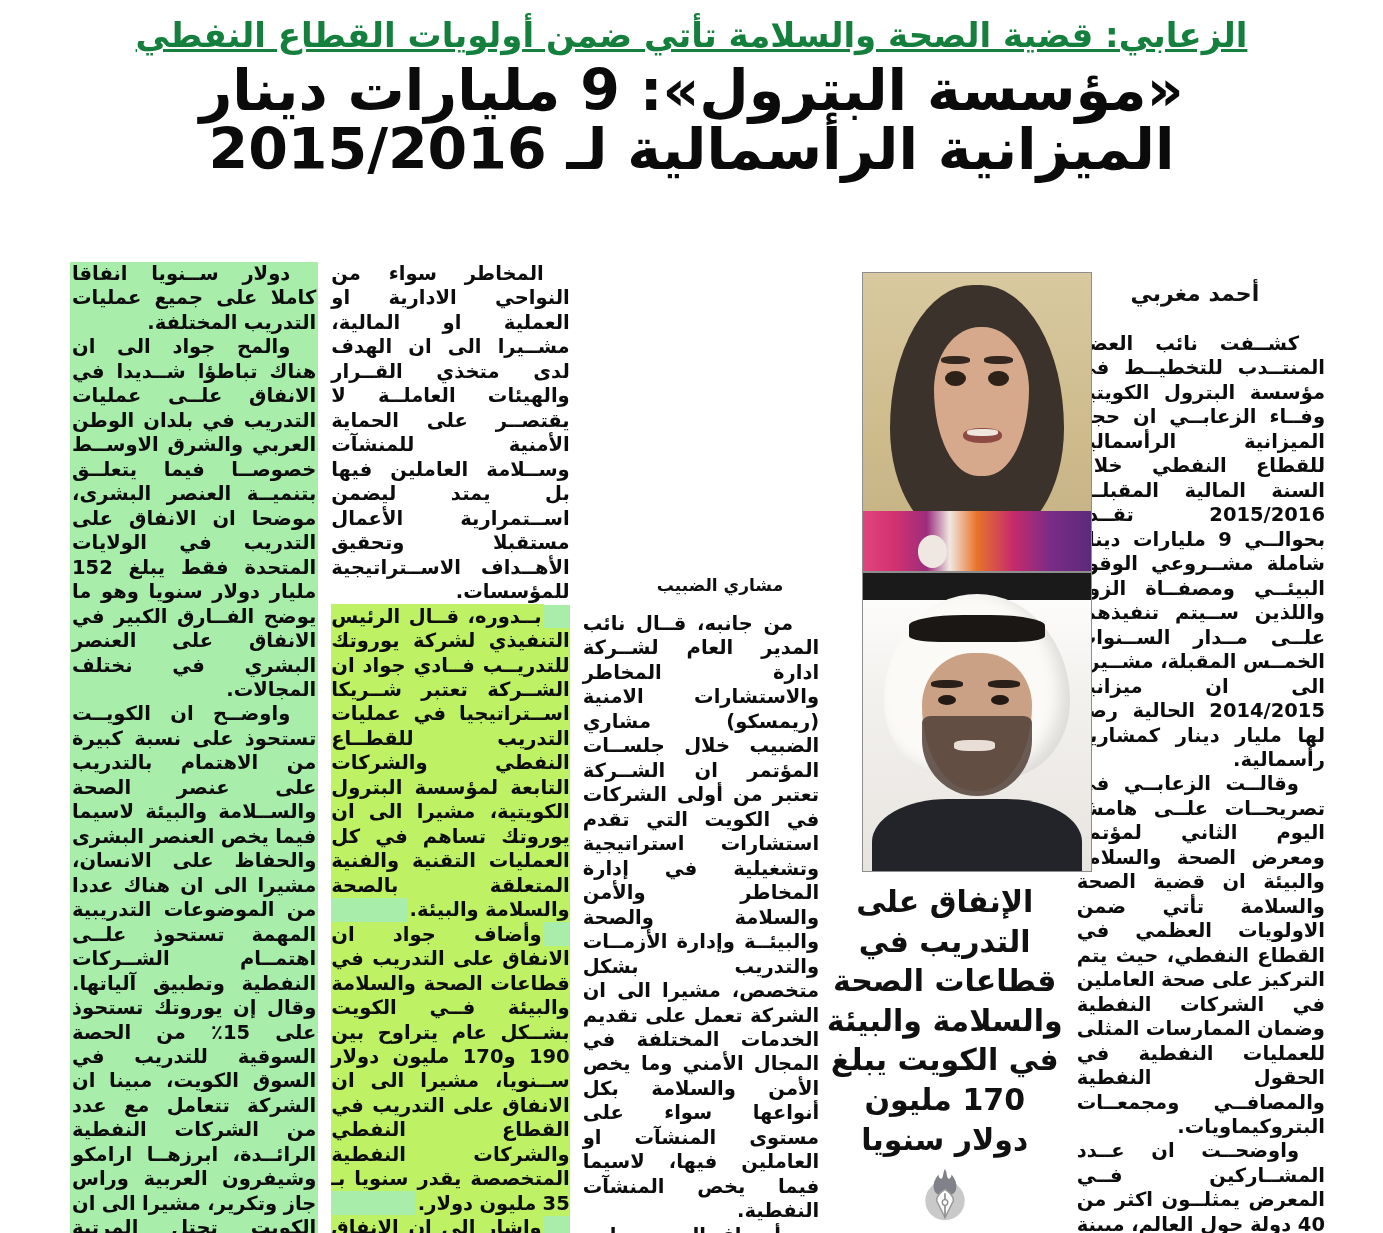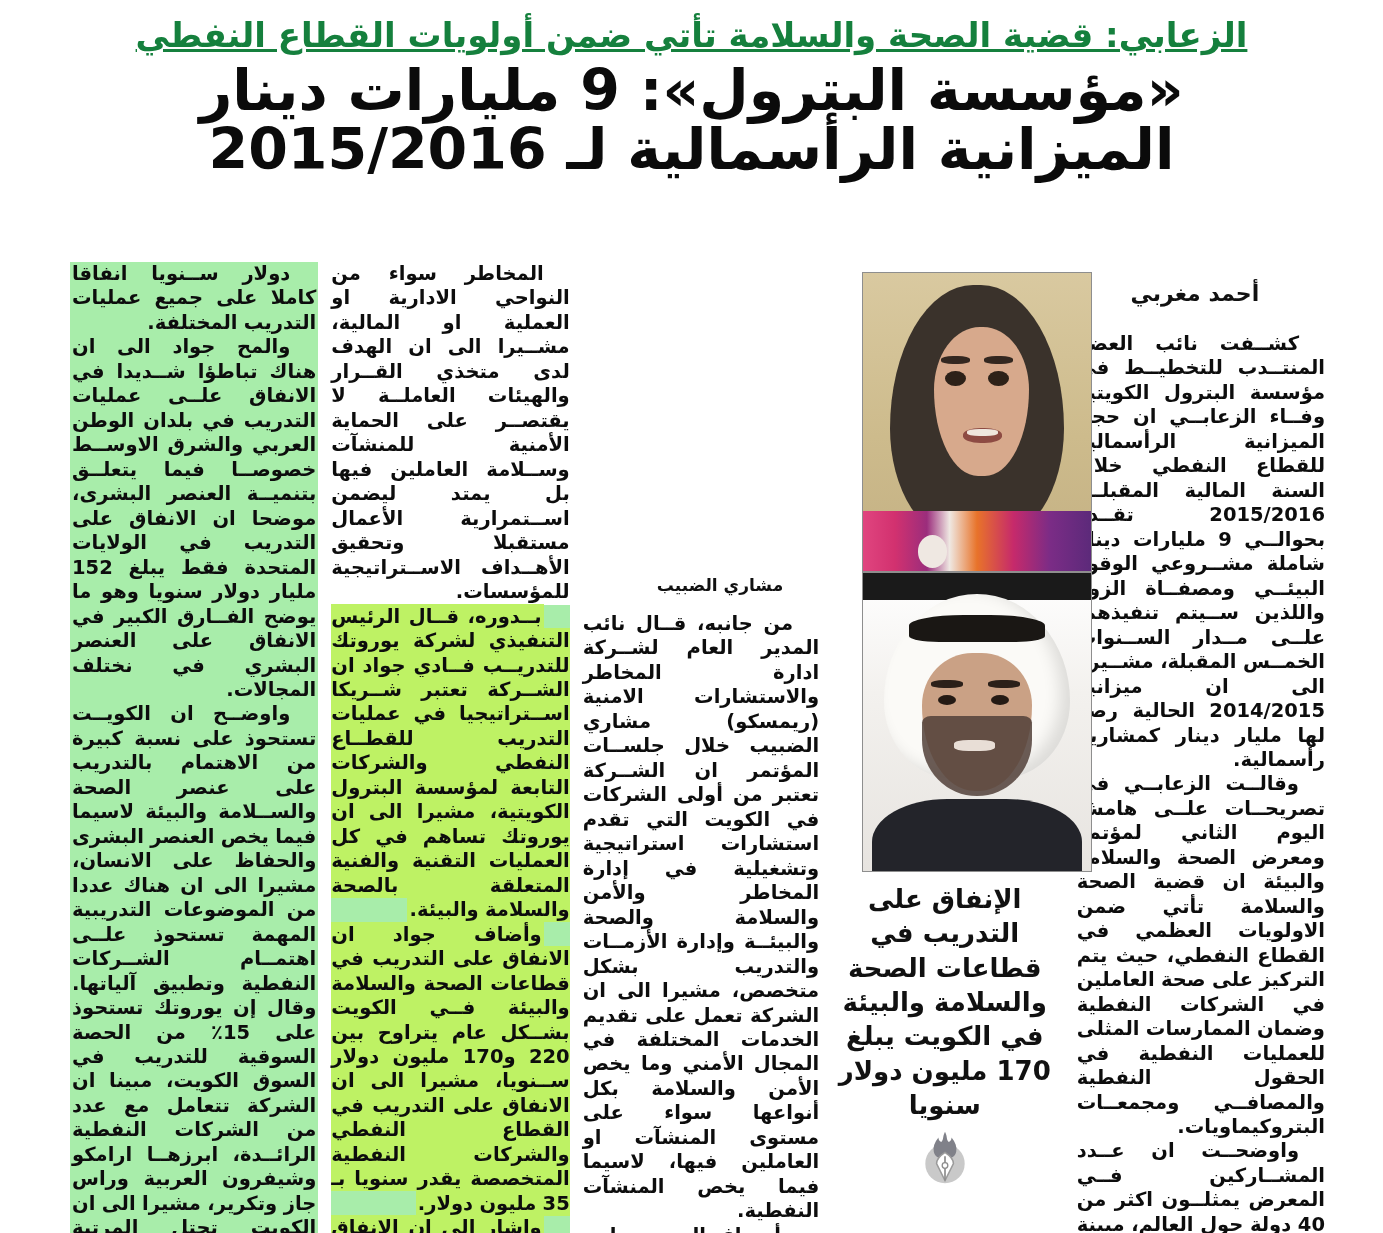--- a/index.html
+++ b/index.html
@@ -192,21 +192,21 @@
     background:#23242a;border-radius:36% 36% 0 0/60% 60% 0 0;
   }
 
   
   .pullquote{
     position:absolute;
     top:620px;
     right:0;
     width:238px;
     text-align:center;
-    font-size:26px;
+    font-size:30px;
     font-weight:bold;
     line-height:1.32;
     color:#111;
   }
   .logo{
     margin:6px auto 0 auto;
     width:60px;height:60px;
     position:relative;
   }
 </style>
@@ -257,21 +257,21 @@
         <p>وأضــاف الضبيــب ان</p>
       </div>
     </div>
     <div class="col-sep"></div>
 
     <div class="col c4">
       <div class="body-txt">
         <p>المخاطر سواء من النواحي الادارية او العملية او المالية، مشــيرا الى ان الهدف لدى متخذي القــرار والهيئات العاملــة لا يقتصــر على الحماية الأمنية للمنشآت وســلامة العاملين فيها بل يمتد ليضمن اســتمرارية الأعمال مستقبلا وتحقيق الأهــداف الاســتراتيجية للمؤسسات.</p>
         <div class="hl">
           <p><span class="hl-wrap" style="display:inline;padding:1px 2px;">بــدوره، قــال الرئيس التنفيذي لشركة يوروتك للتدريــب فــادي جواد ان الشــركة تعتبر شــريكا اســتراتيجيا في عمليات التدريب للقطــاع النفطي والشركات التابعة لمؤسسة البترول الكويتية، مشيرا الى ان يوروتك تساهم في كل العمليات التقنية والفنية المتعلقة بالصحة والسلامة والبيئة.</span></p>
-          <p><span class="hl-wrap" style="display:inline;padding:1px 2px;">وأضاف جواد ان الانفاق على التدريب في قطاعات الصحة والسلامة والبيئة فــي الكويت بشــكل عام يتراوح بين 220 و170 مليون دولار ســنويا، مشيرا الى ان الانفاق على التدريب في القطاع النفطي والشركات النفطية المتخصصة يقدر سنويا بـ 35 مليون دولار.</span></p>
+          <p><span class="hl-wrap" style="display:inline;padding:1px 2px;">وأضاف جواد ان الانفاق على التدريب في قطاعات الصحة والسلامة والبيئة فــي الكويت بشــكل عام يتراوح بين 190 و170 مليون دولار ســنويا، مشيرا الى ان الانفاق على التدريب في القطاع النفطي والشركات النفطية المتخصصة يقدر سنويا بـ 35 مليون دولار.</span></p>
           <p><span class="hl-wrap" style="display:inline;padding:1px 2px;">واشار الى ان الإنفاق على عمليات التدريب في المملكة العربية السعودية يبلغ 7.3</span></p>
         </div>
       </div>
     </div>
     <div class="col-sep"></div>
 
     <div class="col c5">
       <div class="body-txt hl">
         <p><span style="display:inline;padding:1px 2px;background:#a8edaa;-webkit-box-decoration-break:clone;box-decoration-break:clone;">دولار ســنويا انفاقا كاملا على جميع عمليات التدريب المختلفة.</span></p>
         <p><span style="display:inline;padding:1px 2px;background:#a8edaa;-webkit-box-decoration-break:clone;box-decoration-break:clone;">والمح جواد الى ان هناك تباطؤا شــديدا في الانفاق علــى عمليات التدريب في بلدان الوطن العربي والشرق الاوســط خصوصــا فيما يتعلــق بتنميــة العنصر البشرى، موضحا ان الانفاق على التدريب في الولايات المتحدة فقط يبلغ 152 مليار دولار سنويا وهو ما يوضح الفــارق الكبير في الانفاق على العنصر البشري في نختلف المجالات.</span></p>

